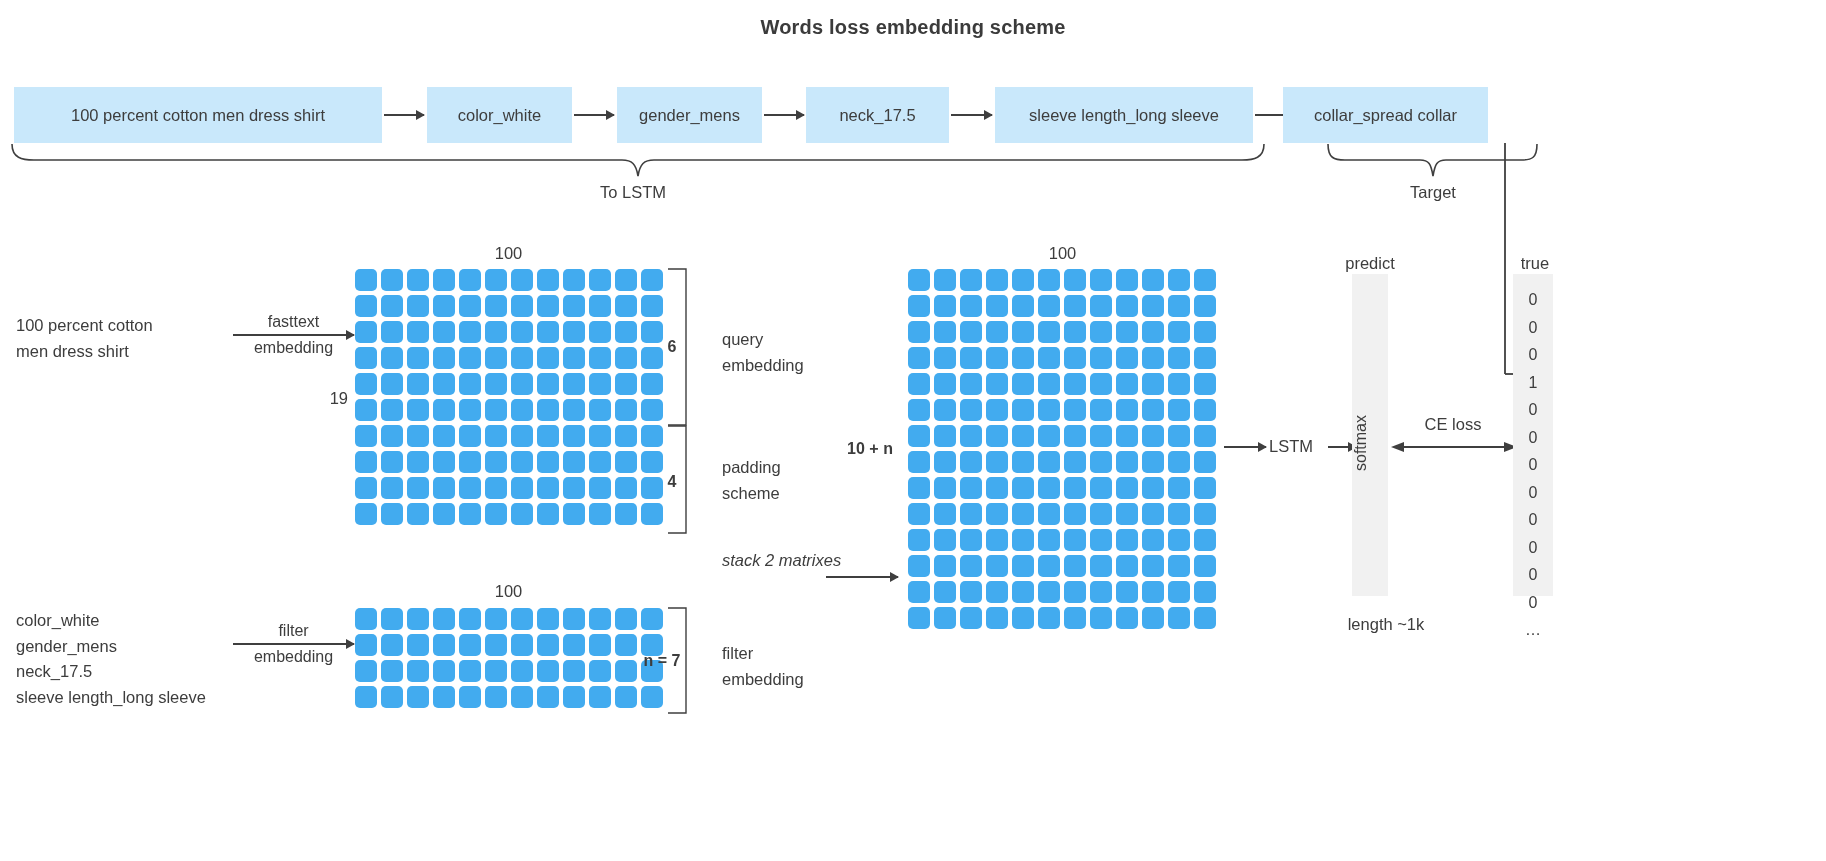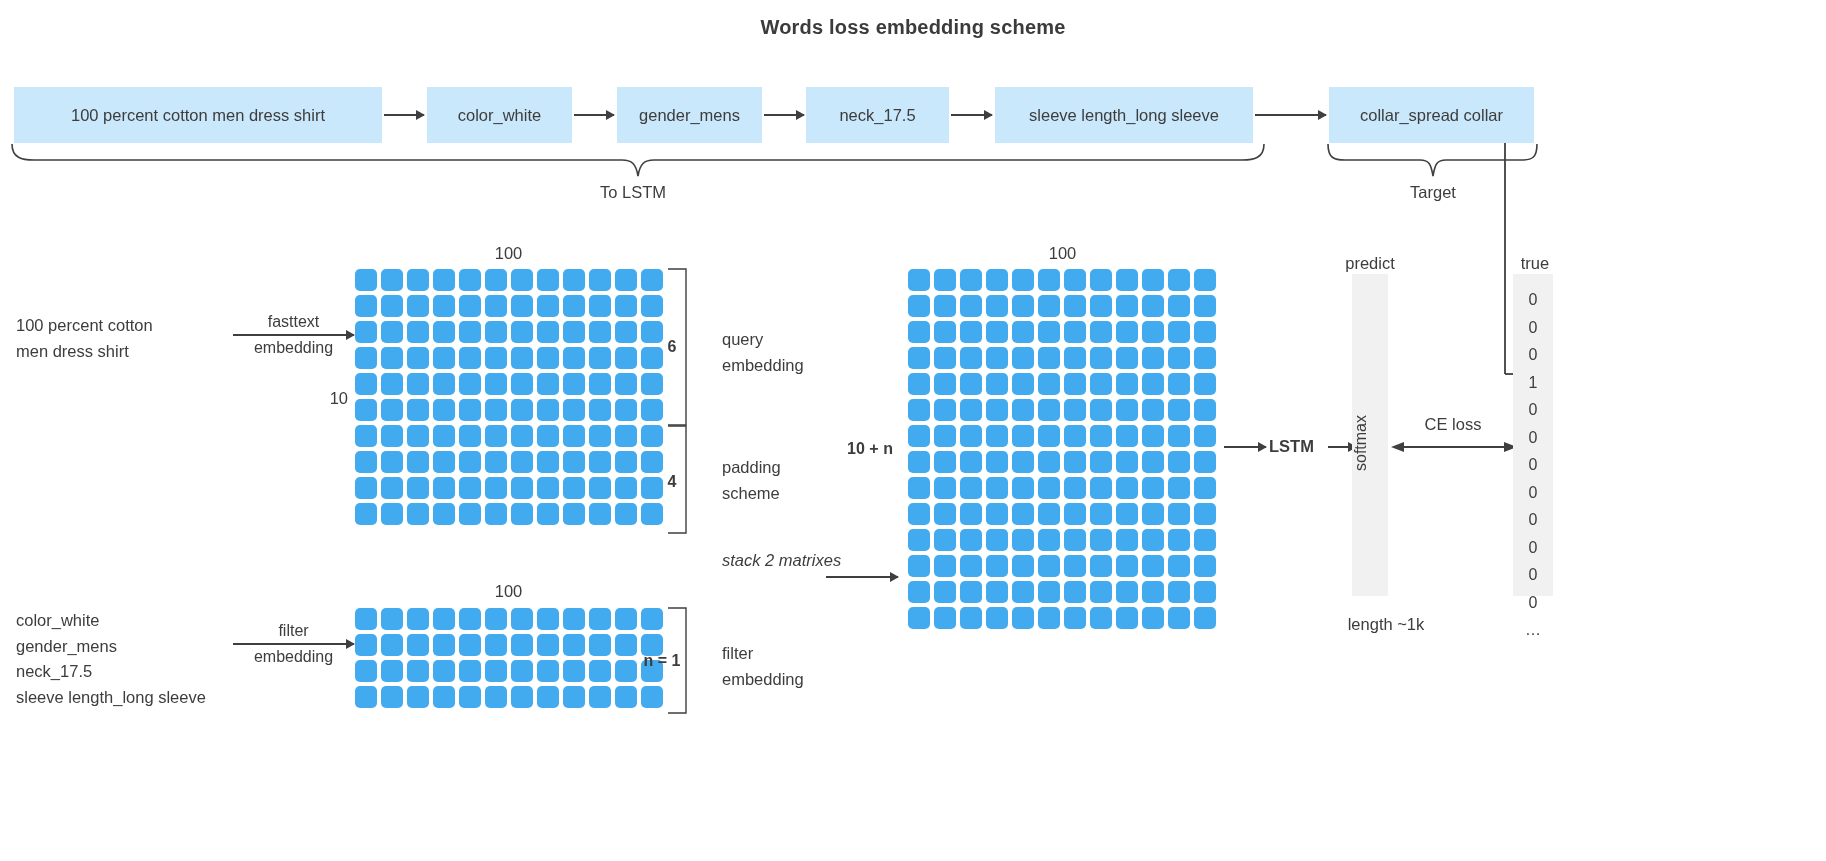--- a/index.html
+++ b/index.html
@@ -36,21 +36,21 @@
     justify-content: center;
     font-size: 16.5px;
     color: #3d3d3d;
     white-space: nowrap;
   }
   #b0 { left: 14px;   top: 87px; width: 368px; }
   #b1 { left: 427px;  top: 87px; width: 145px; }
   #b2 { left: 617px;  top: 87px; width: 145px; }
   #b3 { left: 806px;  top: 87px; width: 143px; }
   #b4 { left: 995px;  top: 87px; width: 258px; }
-  #b5 { left: 1329px; top: 87px; width: 205px; }
+  #b5 { left: 1283px; top: 87px; width: 205px; }
 
   .arrow-h {
     height: 2px;
     background: #3f3f3f;
     top: 114px;
   }
   .arrow-h::after {
     content: "";
     position: absolute;
     right: -1px; top: -4px;
@@ -169,21 +169,21 @@
 </svg>
 
 <div class="abs lbl" style="left:16px; top:313px; width:230px;">100 percent cotton
 men dress shirt</div>
 
 <div class="abs frac" style="left:233px; top:313px; width:121px;">
   <div class="top">fasttext</div>
   <div class="bar"></div>
   <div class="bot">embedding</div>
 </div>
-<div class="abs num" style="left:318px; top:389px; width:30px; text-align:right;">10</div>
+<div class="abs num" style="left:318px; top:389px; width:30px; text-align:right;">19</div>
 
 <div class="abs num" style="left:352px; top:244px; width:313px; text-align:center;">100</div>
 
 <div class="abs grid" id="grid-query" style="left:353px; top:267px; grid-template-columns:repeat(12,26px); grid-auto-rows:26px; gap:0px;">
     <div class="cell" style="width: 22px; height: 22px; margin: 2px; background: rgb(66, 171, 239);"></div>
     <div class="cell" style="width: 22px; height: 22px; margin: 2px; background: rgb(66, 171, 239);"></div>
     <div class="cell" style="width: 22px; height: 22px; margin: 2px; background: rgb(66, 171, 239);"></div>
     <div class="cell" style="width: 22px; height: 22px; margin: 2px; background: rgb(66, 171, 239);"></div>
     <div class="cell" style="width: 22px; height: 22px; margin: 2px; background: rgb(66, 171, 239);"></div>
     <div class="cell" style="width: 22px; height: 22px; margin: 2px; background: rgb(66, 171, 239);"></div>
@@ -377,21 +377,21 @@
     <div class="cell" style="width: 22px; height: 22px; margin: 2px; background: rgb(66, 171, 239);"></div>
     <div class="cell" style="width: 22px; height: 22px; margin: 2px; background: rgb(66, 171, 239);"></div>
     <div class="cell" style="width: 22px; height: 22px; margin: 2px; background: rgb(66, 171, 239);"></div>
     <div class="cell" style="width: 22px; height: 22px; margin: 2px; background: rgb(66, 171, 239);"></div>
     <div class="cell" style="width: 22px; height: 22px; margin: 2px; background: rgb(66, 171, 239);"></div>
   </div>
 
 <svg class="abs" style="left:668px; top:607px;" width="24" height="108" viewBox="0 0 24 108">
   <path d="M0,1 L18,1 L18,106 L0,106" fill="none" stroke="#3f3f3f" stroke-width="1.4"></path>
 </svg>
-<div class="abs numbold" style="left:638px; top:652px; width:48px; text-align:center;">n = 1</div>
+<div class="abs numbold" style="left:638px; top:652px; width:48px; text-align:center;">n = 7</div>
 
 <div class="abs lbl" style="left:722px; top:641px; width:200px;">filter
 embedding</div>
 
 <div class="abs lbl" style="left:722px; top:548px; width:180px;font-style:italic;">stack 2 matrixes</div>
 <div class="abs arrow-h" style="left:826px; top:576px; width:72px;"></div>
 
 <div class="abs num" style="left:906px; top:244px; width:313px; text-align:center;">100</div>
 <div class="abs numbold" style="left:836px; top:440px; width:68px; text-align:center;">10 + n</div>
 
@@ -560,21 +560,21 @@
     <div class="cell" style="width: 22px; height: 22px; margin: 2px; background: rgb(66, 171, 239);"></div>
     <div class="cell" style="width: 22px; height: 22px; margin: 2px; background: rgb(66, 171, 239);"></div>
     <div class="cell" style="width: 22px; height: 22px; margin: 2px; background: rgb(66, 171, 239);"></div>
     <div class="cell" style="width: 22px; height: 22px; margin: 2px; background: rgb(66, 171, 239);"></div>
     <div class="cell" style="width: 22px; height: 22px; margin: 2px; background: rgb(66, 171, 239);"></div>
     <div class="cell" style="width: 22px; height: 22px; margin: 2px; background: rgb(66, 171, 239);"></div>
     <div class="cell" style="width: 22px; height: 22px; margin: 2px; background: rgb(66, 171, 239);"></div>
   </div>
 
 <div class="abs arrow-h" style="left:1224px; top:446px; width:42px;"></div>
-<div class="abs lbl" style="left:1269px; top:434px; width:60px;font-weight:bold;">LSTM</div>
+<div class="abs lbl" style="left:1269px; top:434px; width:60px;">LSTM</div>
 <div class="abs arrow-h" style="left:1328px; top:446px; width:28px;"></div>
 
 <div class="abs lbl" style="left:1300px; top:251px; width:140px; text-align:center;">predict</div>
 
 <div class="abs vbar" style="left:1352px; top:274px; width:36px; height:322px;"></div>
 <div class="abs softmax-text" style="left:1352px; top:415px; width:36px; text-align:center;">softmax</div>
 
 <div class="abs lbl" style="left:1296px; top:612px; width:180px; text-align:center;">length ~1k</div>
 
 <div class="abs lbl" style="left:1398px; top:412px; width:110px; text-align:center;">CE loss</div>

